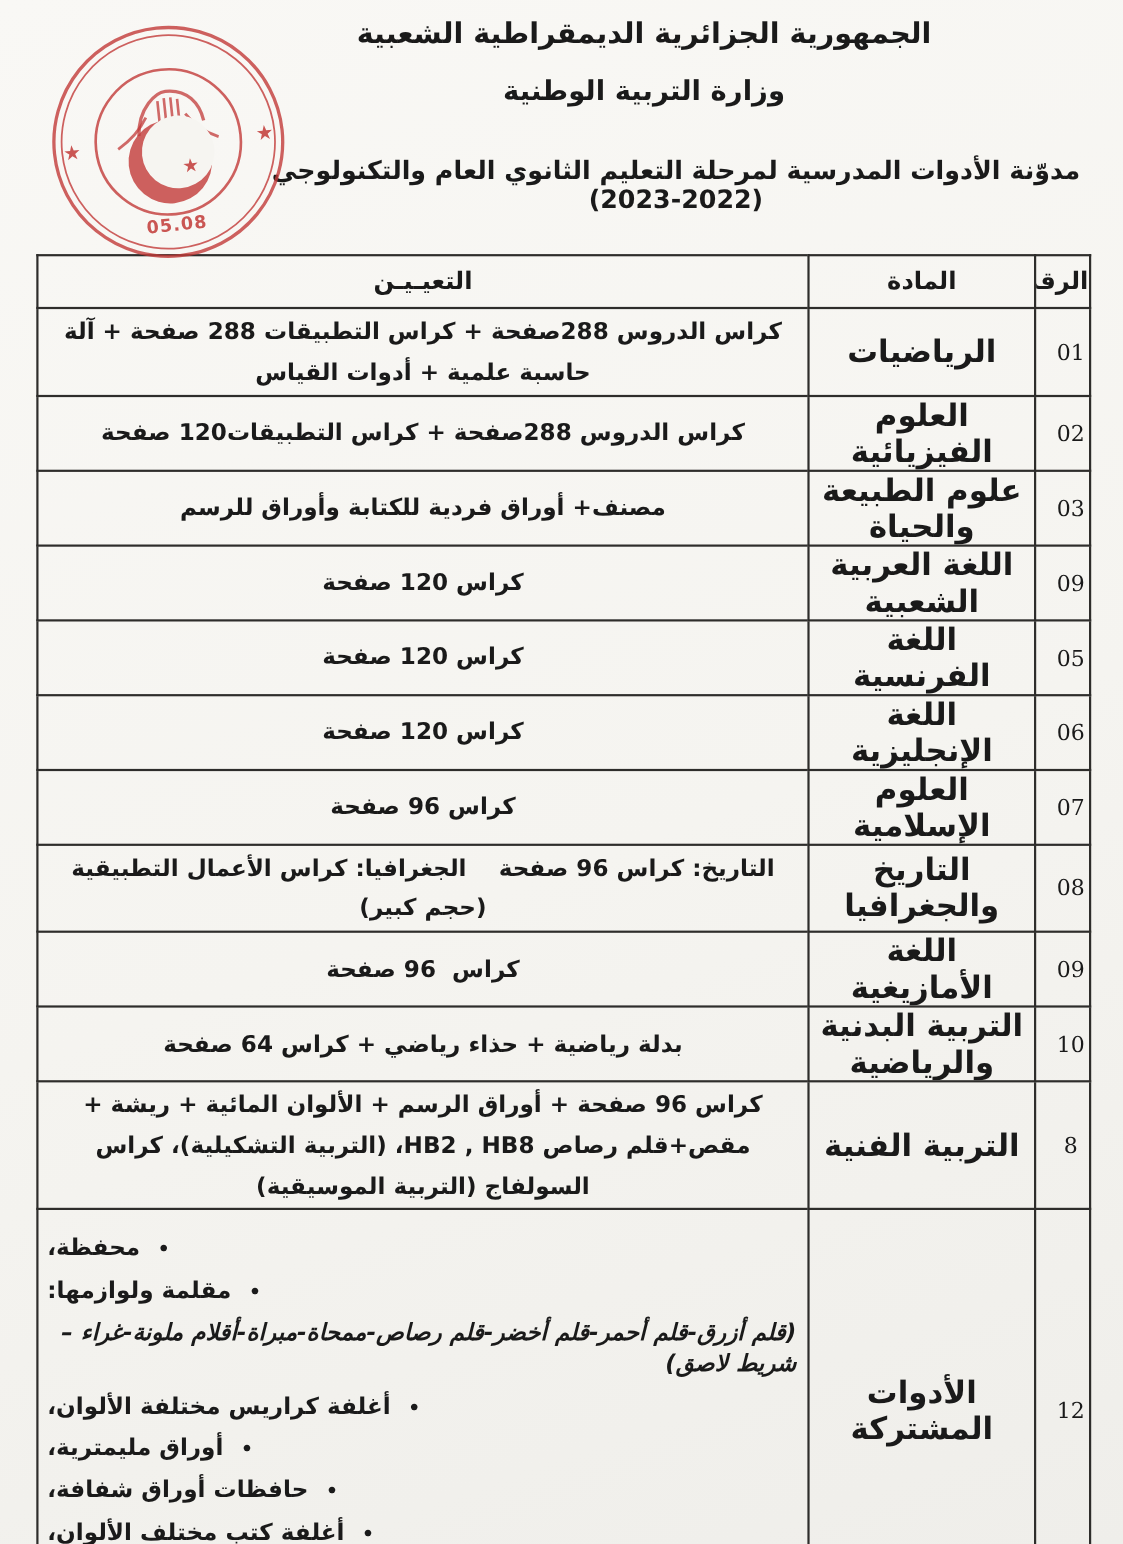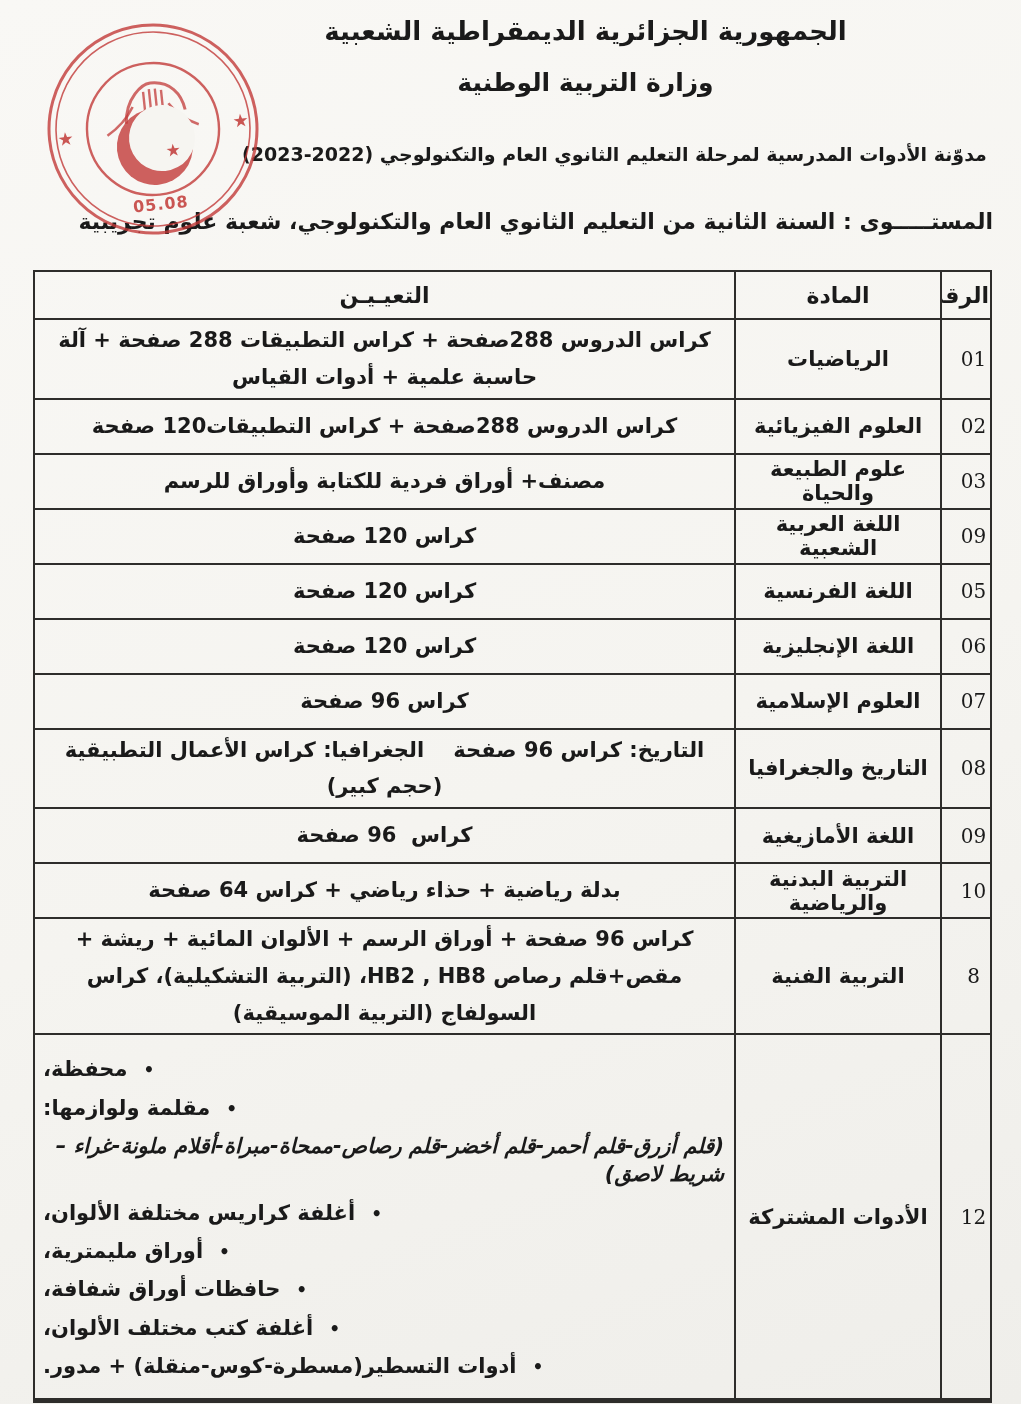--- a/index.html
+++ b/index.html
@@ -10,21 +10,21 @@
     background:linear-gradient(160deg,#f9f8f5 0%,#f5f4f0 55%,#efeeea 100%);
     font-family:"DejaVu Sans","Liberation Sans",sans-serif;
     color:#1a1a1a;
     overflow:hidden;
   }
   
   .hdr{direction:rtl;text-align:center;font-weight:bold;}
   .hdr1{padding-top:16px;font-size:26px;padding-left:150px;}
   .hdr2{margin-top:22px;font-size:25px;padding-left:150px;}
   .title{margin-top:46px;direction:rtl;text-align:center;
-         font-size:19px;font-weight:bold;padding-left:208px;}
+         font-size:23px;font-weight:bold;padding-left:208px;}
   .title .years{white-space:nowrap;}
   .level{margin-top:44px;direction:rtl;text-align:right;
          padding-right:28px;font-size:22px;font-weight:bold;}
   
   .stamp{position:absolute;left:42px;top:20px;width:222px;height:220px;}
   .stamp *{fill:none;}
   .stamp .ring{stroke:var(--stamp,#c23a38);opacity:.8;}
   .stamp text{fill:var(--stamp,#c23a38);opacity:.85;
               font-family:"DejaVu Sans","Liberation Sans",sans-serif;font-weight:bold;}
   .stamp .emb{stroke:var(--stamp,#c23a38);opacity:.75;}
@@ -45,21 +45,21 @@
     overflow:hidden;
   }
   table.doc th{height:44px;font-size:22px;font-weight:bold;}
   col.c-num{width:50px;}
   col.c-subj{width:206px;}
   col.c-desig{width:701px;}
   tbody tr{height:55px;}
   tbody tr.r11{height:92px;}
   tbody tr.r12{height:347px;}
   td.num{font-family:"DejaVu Serif","Liberation Serif",serif;font-size:20px;padding-left:16px;}
-  td.subj{font-size:21px;font-weight:bold;padding:0 4px;}
+  td.subj{font-size:28px;font-weight:bold;padding:0 4px;}
   td.desig{font-size:21px;font-weight:bold;padding:2px 23px;line-height:1.75;}
   td.desig.list-cell{padding:10px 38px 8px 8px;}
   .b-line{margin:10px 0;text-align:left;line-height:1.35;}
   .b-line .dot{margin-left:16px;font-size:17px;}
   .b-note{margin:10px -28px 10px 0;text-align:right;line-height:1.35;font-style:italic;}
   tbody tr:last-child td{border-bottom:5px solid #2e2d2b;}
 </style>
 </head>
 <body>
 
@@ -94,24 +94,20 @@
   </svg>
 
   <div class="hdr hdr1">الجمهورية الجزائرية الديمقراطية الشعبية</div>
   <div class="hdr hdr2">وزارة التربية الوطنية</div>
 
   <div class="title">
     <span>مدوّنة الأدوات المدرسية لمرحلة التعليم الثانوي العام والتكنولوجي</span>
     <span class="years" dir="ltr">(2023-2022)</span>
   </div>
 
-  <div class="level">
-    <span>المستـــــوى :</span>
-    <span>السنة الثانية من التعليم الثانوي العام والتكنولوجي، شعبة علوم تجريبية</span>
-  </div>
 
   <table class="doc">
     <colgroup>
         <col class="c-num">
         <col class="c-subj">
         <col class="c-desig">
       </colgroup>
     <thead>
       <tr>
         <th>الرقم</th>

